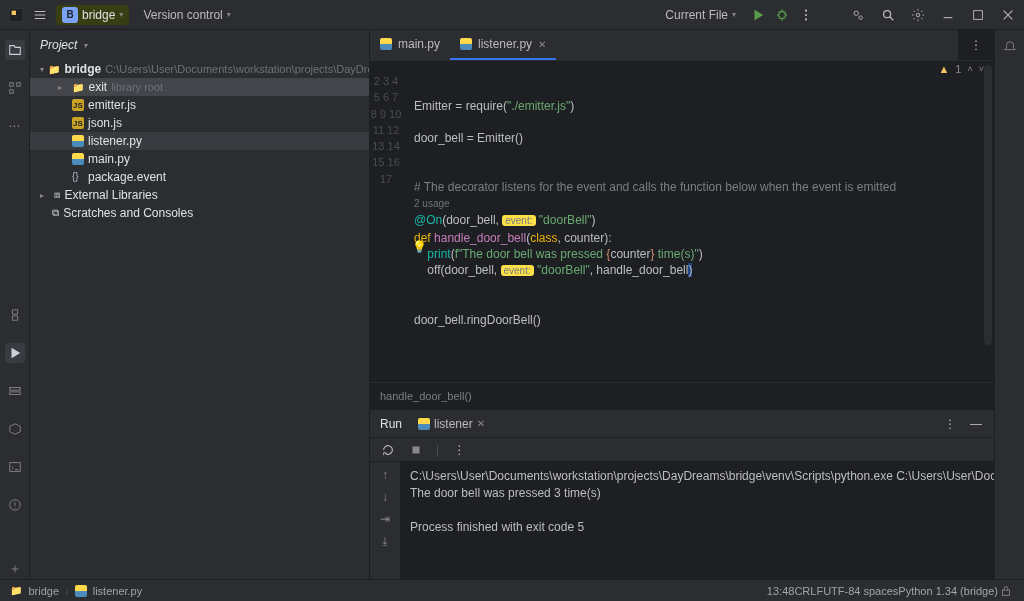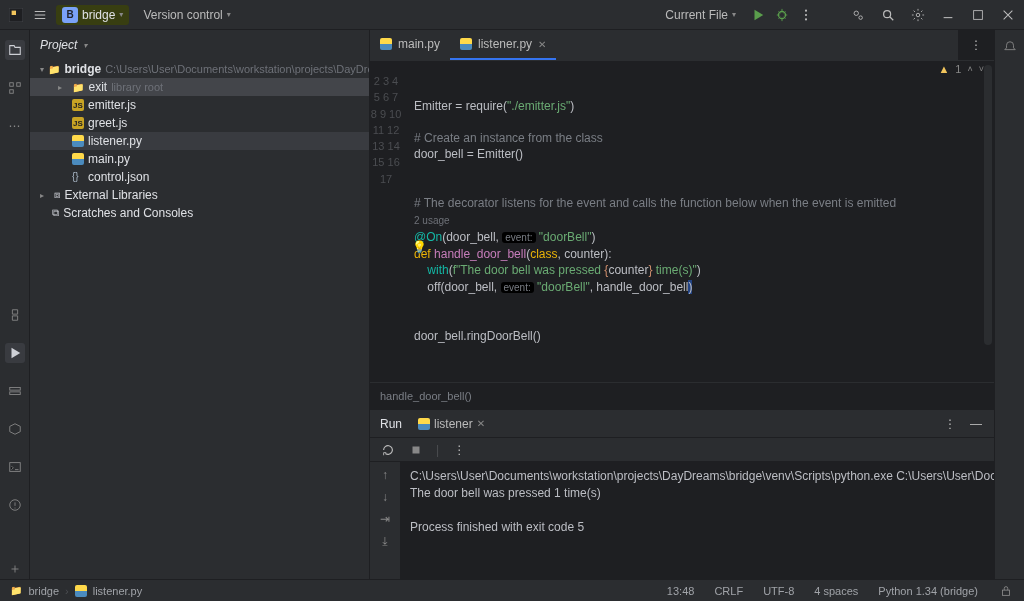--- a/index.html
+++ b/index.html
@@ -43,36 +43,36 @@
 .gutter { width:40px; background:#1e1f22; color:#4b4d51; text-align:center; padding:4px 8px 4px 0; line-height:16.3px; font-size:11px;margin-top:8px; }
 .code { flex:1; background:#1e1f22; padding:4px 4px; line-height:16.3px; white-space:pre; color:#bcbec4; position:relative; }
 .usage-hint { color:#6e7178; font-size:10px; line-height:16px; }
 .kw { color:#eab308; }
 .str { color:#6aab73; }
 .cmt { color:#7a7e85; }
 .fn { color:#14b8a6; }
 .fndef { color:#c77dbb; }
 .fstr { color:#6aab73; }
 .fexpr { color:#cf8e6d; }
-.hint { background:#000000; color:#7a7e85; border-radius:3px; padding:0 3px; font-size:10px; }
+.hint { background:#fde047; color:#7a7e85; border-radius:3px; padding:0 3px; font-size:10px; }
 .bulb { position:absolute; left:2px; top: 178px; color:#f2c55c; font-size:12px; }
 .scrollbar-v { position:absolute; right:2px; top:4px; width:8px; height:280px; background:#2b2d30; border-radius:4px; }
 .editor-info { display:flex; align-items:center; gap:6px; padding:0 10px; position:absolute; right:0; top:2px; color:#888; font-size:11px; z-index:5; }
 .warn { color:#f2c55c; }
 .breadcrumb-editor { height:20px; background:#1e1f22; color:#7a7e85; font-size:11px; padding:13px 10px; display:flex; align-items:center; font-family:'Consolas',monospace; border-top:1px solid #2b2d30;}
 .run-panel { height:170px; background:#2b2d30; display:flex; flex-direction:column; border-top:1px solid #1e1f22; }
 .run-header { height:28px; display:flex; align-items:center; padding:12px 10px; gap:10px; border-bottom:1px solid #1e1f22; }
 .run-tab { display:flex; align-items:center; gap:4px; padding:2px 6px; }
 .run-tools { height:24px; display:flex; align-items:center; padding:0 10px; gap:12px; border-bottom:1px solid #1e1f22; }
 .run-body { flex:1; display:flex; }
 .run-sidebar { width:30px; display:flex; flex-direction:column; align-items:center; gap:8px; padding-top:6px; color:#888; }
 .console { flex:1; background:#1e1f22; color:#bcbec4; font-family:'Consolas',monospace; font-size:12px; padding:6px 10px; line-height:17px; white-space:pre; overflow:hidden; }
 .statusbar { height:22px; background:#2b2d30; border-top:1px solid #1e1f22; display:flex; align-items:center; padding:0 10px; gap:14px; font-size:11px; color:#a0a3a8;}
 .statusbar .left { display:flex; align-items:center; gap:6px; }
-.statusbar .right { display:flex; align-items:center; gap:20px; margin-left:auto; }
+.statusbar .right { display:flex; align-items:center; gap:0; margin-left:auto; }
 svg { width:14px; height:14px; }
 .sep { color:#4b4d51; }
 </style>
 </head>
 <body>
 
 <div class="titlebar">
   <span class="menu-icon">
       <svg viewBox="0 0 16 16">
         <rect width="16" height="16" fill="#1e1f22" stroke="#4a4c50"></rect>
@@ -229,33 +229,33 @@
         <span class="folder-icon">📁</span>
         <span class="name">exit</span>
         <span class="path">library root</span>
       </div>
       <div class="tree-row" style="padding-left:42px">
         <span class="js-icon">JS</span>
         <span class="name">emitter.js</span>
       </div>
       <div class="tree-row" style="padding-left:42px">
         <span class="js-icon">JS</span>
-        <span class="name">greet.js</span>
+        <span class="name">json.js</span>
       </div>
       <div class="tree-row selected" style="padding-left:42px">
         <span class="py-icon"></span>
         <span class="name">listener.py</span>
       </div>
       <div class="tree-row" style="padding-left:42px">
         <span class="py-icon"></span>
         <span class="name">main.py</span>
       </div>
       <div class="tree-row" style="padding-left:42px">
         <span class="json-icon">{}</span>
-        <span class="name">control.json</span>
+        <span class="name">package.event</span>
       </div>
       <div class="tree-row" style="padding-left:10px">
         <span class="toggle">▸</span>
         <span class="folder-icon">⧈</span>
         <span class="name">External Libraries</span>
       </div>
       <div class="tree-row" style="padding-left:22px">
         <span class="folder-icon">⧉</span>
         <span class="name">Scratches and Consoles</span>
       </div>
@@ -301,29 +301,28 @@
 12
 13
 14
 15
 16
 17</div>
       <div class="code">
 <span class="bulb">💡</span>
 Emitter = require(<span class="str">"./emitter.js"</span>)
 
-<span class="cmt"># Create an instance from the class</span>
 door_bell = Emitter()
 
 
 <span class="cmt"># The decorator listens for the event and calls the function below when the event is emitted</span>
 <span class="usage-hint">2 usage</span>
 <span class="fn">@On</span>(door_bell, <span class="hint">event:</span> <span class="str">"doorBell"</span>)
 <span class="kw">def</span> <span class="fndef">handle_door_bell</span>(<span class="kw">class</span>, counter):
-    <span class="fn">with</span>(<span class="fstr">f"The door bell was pressed </span><span class="fexpr">{</span>counter<span class="fexpr">}</span><span class="fstr"> time(s)"</span>)
+    <span class="fn">print</span>(<span class="fstr">f"The door bell was pressed </span><span class="fexpr">{</span>counter<span class="fexpr">}</span><span class="fstr"> time(s)"</span>)
     off(door_bell, <span class="hint">event:</span> <span class="str">"doorBell"</span>, handle_door_bell<span style="background:#214283">)</span>
 
 
 door_bell.ringDoorBell()
 <div class="scrollbar-v"></div></div>
     </div>
 
     <div class="breadcrumb-editor">
       <span>handle_door_bell()</span>
     </div>
@@ -356,21 +355,21 @@
         <span class="icon">⋮</span>
       </div>
       <div class="run-body">
         <div class="run-sidebar">
           <span>↑</span>
           <span>↓</span>
           <span>⇥</span>
           <span>⤓</span>
         </div>
         <div class="console"><span>C:\Users\User\Documents\workstation\projects\DayDreams\bridge\venv\Scripts\python.exe C:\Users\User\Documents\workstation\projects\DayDreams\bridge\listener.p</span>
-<span>The door bell was pressed 1 time(s)</span>
+<span>The door bell was pressed 3 time(s)</span>
 <span></span>
 <span>Process finished with exit code 5</span></div>
       </div>
     </div>
   </div>
 
   <div class="rightbar">
     <div class="tool"><svg viewBox="0 0 16 16">
           <path d="M8 2a4 4 0 0 1 4 4v3l2 2H2l2-2V6a4 4 0 0 1 4-4z" stroke="#888" fill="none"></path>
         </svg></div>

